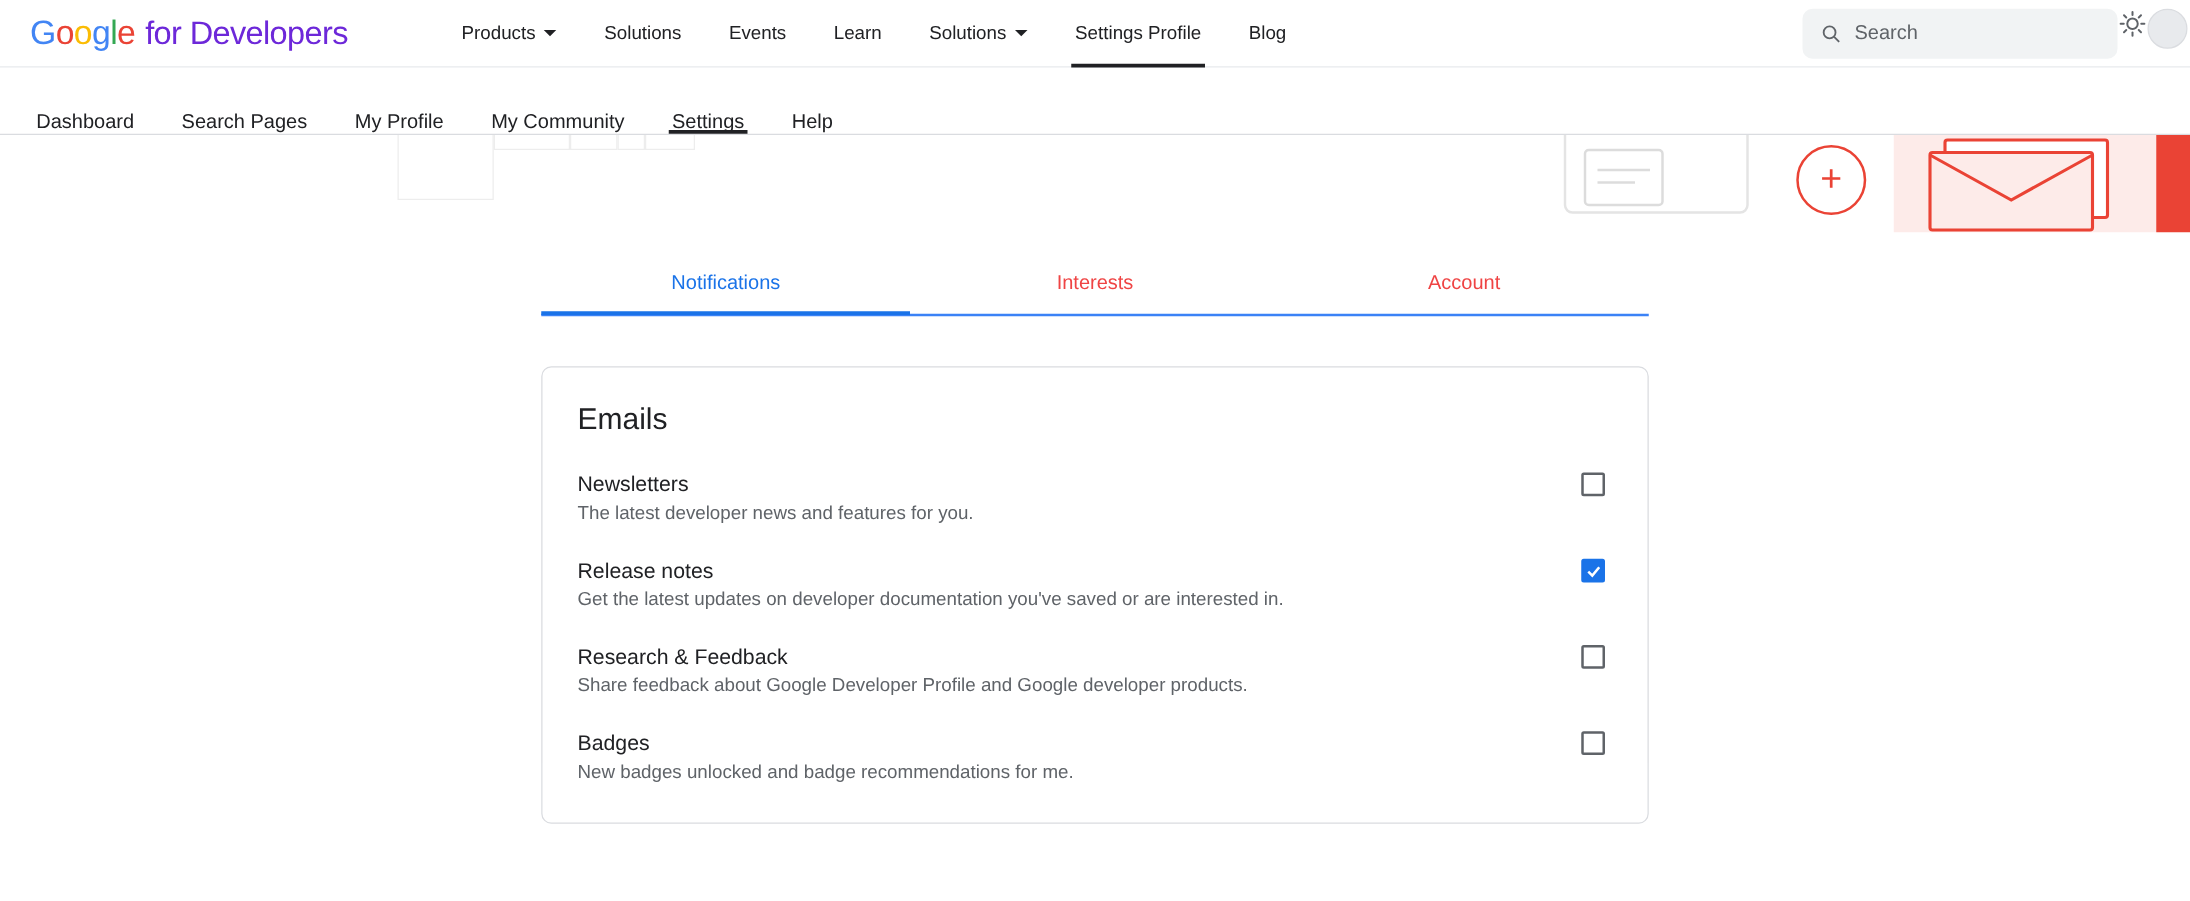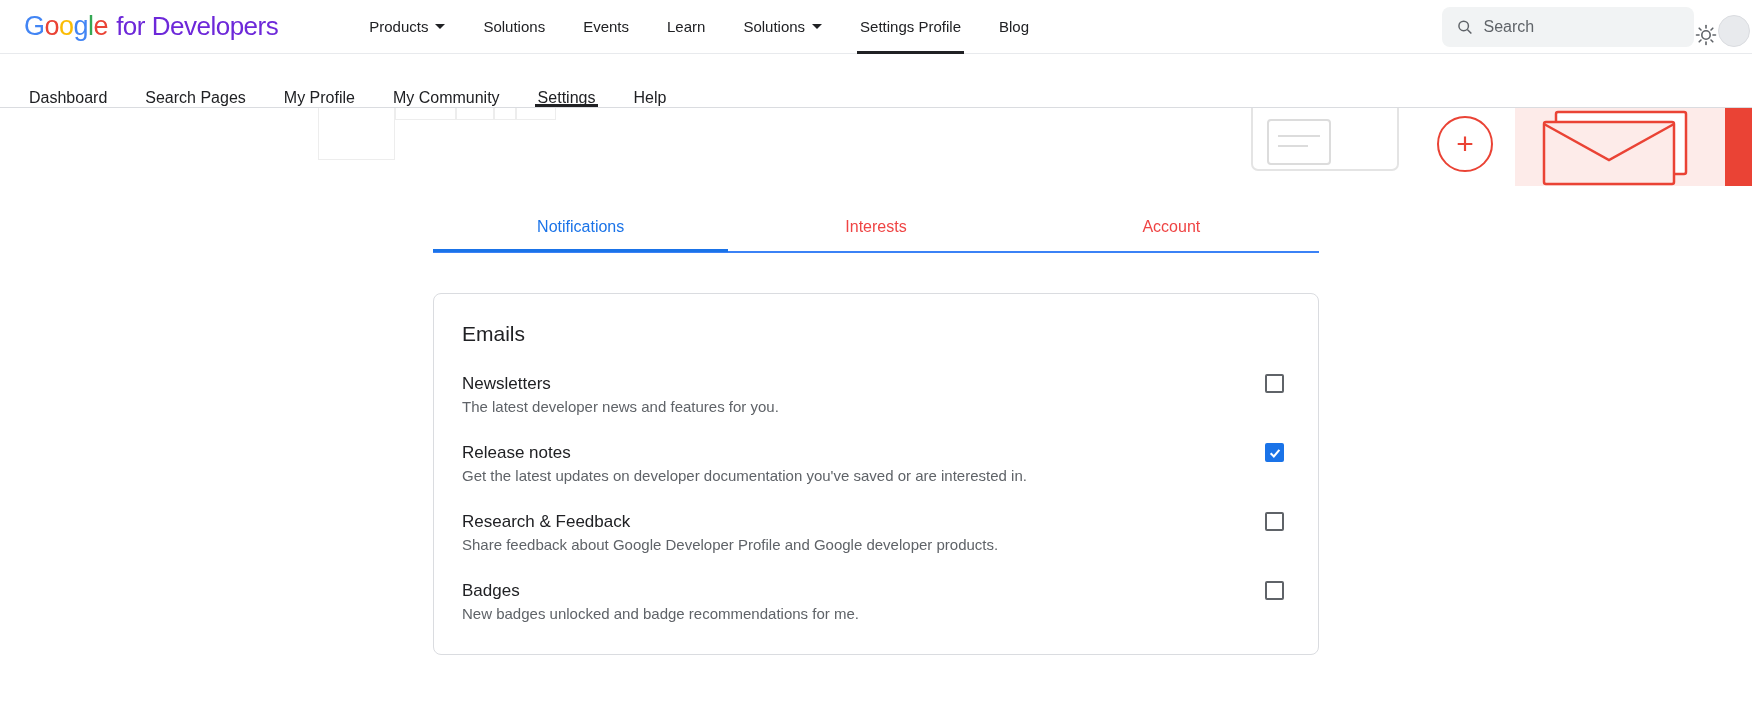--- a/index.html
+++ b/index.html
@@ -16,21 +16,21 @@
   .lt-yellow{ color: #FBBC04; }
   .lt-green { color: #34A853; }
   .logo .suffix { color: #6d28d9; margin-left: 8px; font-size: 26px; }
   .main-nav { display: flex; align-items: stretch; height: 54px; margin-left: 72px; }
   .main-nav .nav-item { display: flex; align-items: center; gap: 7px; padding: 0 19px;
     font-size: 15px; color: #202124; text-decoration: none; position: relative; cursor: pointer; }
   .main-nav .nav-item.active::after { content: ""; position: absolute; left: 16px; right: 16px;
     bottom: 0; height: 3px; background: #202124; }
   .caret { width: 0; height: 0; border-left: 5px solid transparent;
     border-right: 5px solid transparent; border-top: 5px solid #202124; display: inline-block; }
-  .header-right { margin-left: auto; display: flex; align-items: flex-end; }
+  .header-right { margin-left: auto; display: flex; align-items: flex-start; }
   .search-box { display: flex; align-items: center; gap: 10px; width: 252px; height: 40px;
     background: #f1f3f4; border-radius: 8px; padding: 0 14px; }
   .search-box input { border: none; outline: none; background: transparent; font-size: 16px;
     color: #202124; width: 100%; font-family: inherit; }
   .search-box input::placeholder { color: #5f6368; }
   .icon-btn { background: none; border: none; cursor: pointer; display: flex; align-items: center; }
   .avatar { width: 32px; height: 32px; border-radius: 50%; background: #e8eaed;
     border: 1px solid #dadce0; margin-right: -22px; flex: none; cursor: pointer; }
 
   
@@ -55,21 +55,21 @@
   .tabs { display: flex; border-bottom: 2px solid #3b82f6; margin-top: 16px; }
   .tab { flex: 1; text-align: center; padding: 16px 0 15px; font-size: 16px; color: #ef4444;
     cursor: pointer; position: relative; background: none; border: none; font-family: inherit; }
   .tab.active { color: #1a73e8; }
   .tab.active::after { content: ""; position: absolute; left: 0; right: 0; bottom: -1px;
     height: 3px; background: #1a73e8; }
 
   
   .card { margin-top: 40px; border: 1px solid #dadce0; border-radius: 8px;
     padding: 28px 28px 32px; background: #fff; }
-  .card-title { font-size: 21px; font-weight: 400; color: #202124; margin-bottom: 28px; }
+  .card-title { font-size: 24px; font-weight: 400; color: #202124; margin-bottom: 28px; }
   .setting-row { display: flex; justify-content: space-between; }
   .setting-row + .setting-row { margin-top: 28px; }
   .setting-text .setting-title { font-size: 17px; color: #202124; }
   .setting-text .setting-desc { font-size: 15px; color: #5f6368; margin-top: 4px; }
   .checkbox { width: 19px; height: 19px; border: 2px solid #5f6368; border-radius: 2px;
     background: #fff; flex: none; cursor: pointer; display: flex; align-items: center;
     justify-content: center; margin-right: 6px; }
   .checkbox svg { display: none; }
   .checkbox.checked { background: #1a73e8; border-color: #1a73e8; }
   .checkbox.checked svg { display: block; }

